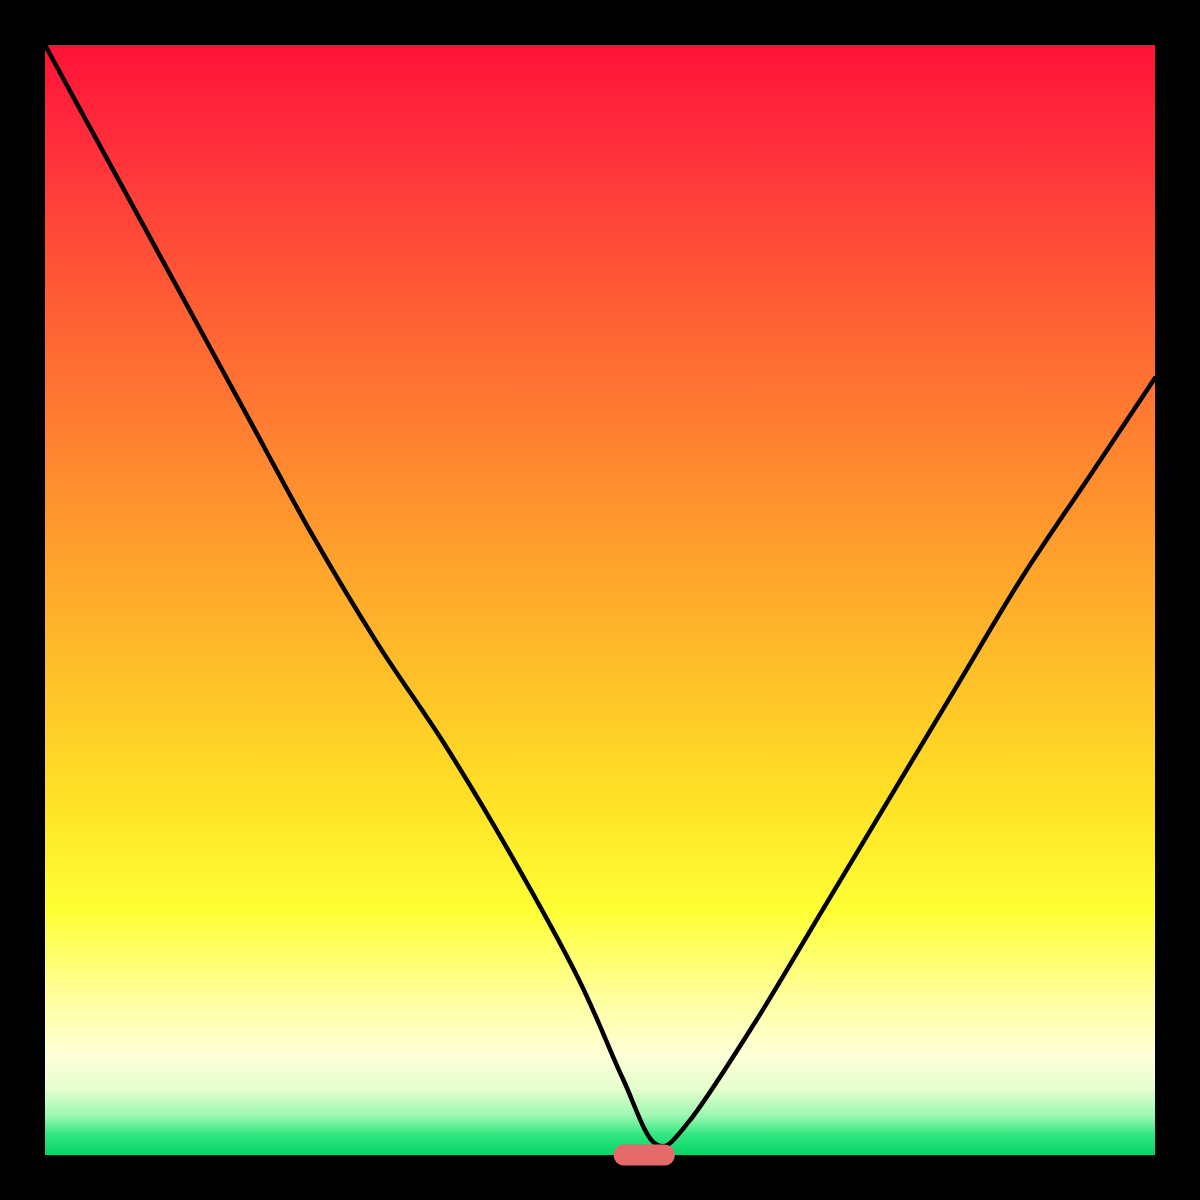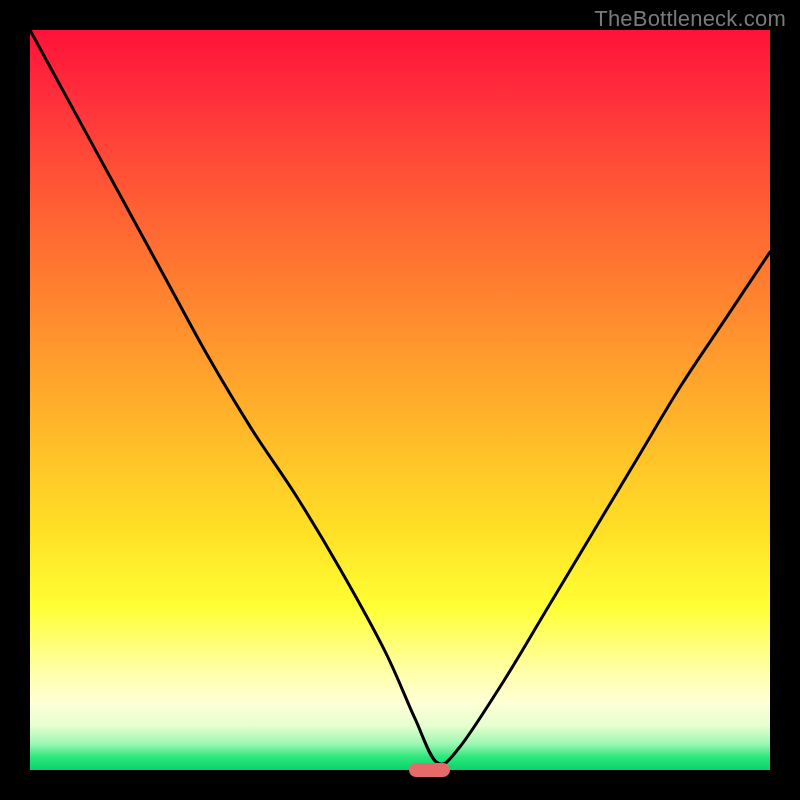--- a/index.html
+++ b/index.html
@@ -54,20 +54,19 @@
     width: 40px;
     height: 14px;
     border-radius: 7px;
     background: #e66a6a;
   }
 </style>
 </head>
 <body>
 
 <div class="frame">
-  <div class="watermark">TheBottleneck.com</div>
   <div class="plot">
     <svg viewBox="0 0 740 740" preserveAspectRatio="none">
       <path fill="none" stroke="#000" stroke-width="3" stroke-linecap="round" d="M 0.0 0.0 C 7.4 13.6, 29.6 54.3, 44.4 81.4 C 59.2 108.5, 74.0 135.7, 88.8 162.8 C 103.6 189.9, 118.4 217.1, 133.2 244.2 C 148.0 271.3, 162.8 299.7, 177.6 325.6 C 192.4 351.5, 207.2 376.2, 222.0 399.6 C 236.8 423.0, 251.6 442.8, 266.4 466.2 C 281.2 489.6, 296.0 514.3, 310.8 540.2 C 325.6 566.1, 342.9 596.9, 355.2 621.6 C 367.5 646.3, 376.2 669.7, 384.8 688.2 C 393.4 706.7, 399.6 727.7, 407.0 732.6 C 414.4 737.5, 418.1 731.4, 429.2 717.8 C 440.3 704.2, 458.8 674.6, 473.6 651.2 C 488.4 627.8, 503.2 601.9, 518.0 577.2 C 532.8 552.5, 547.6 527.9, 562.4 503.2 C 577.2 478.5, 592.0 453.9, 606.8 429.2 C 621.6 404.5, 636.4 378.6, 651.2 355.2 C 666.0 331.8, 680.8 310.8, 695.6 288.6 C 710.4 266.4, 732.6 233.1, 740.0 222.0" id="curve-path"></path>
     </svg>
     <div class="marker" id="marker" style="width: 40.7px; left: 379.25px; bottom: -7px;"></div>
   </div>
 </div>
 
 </body></html>

